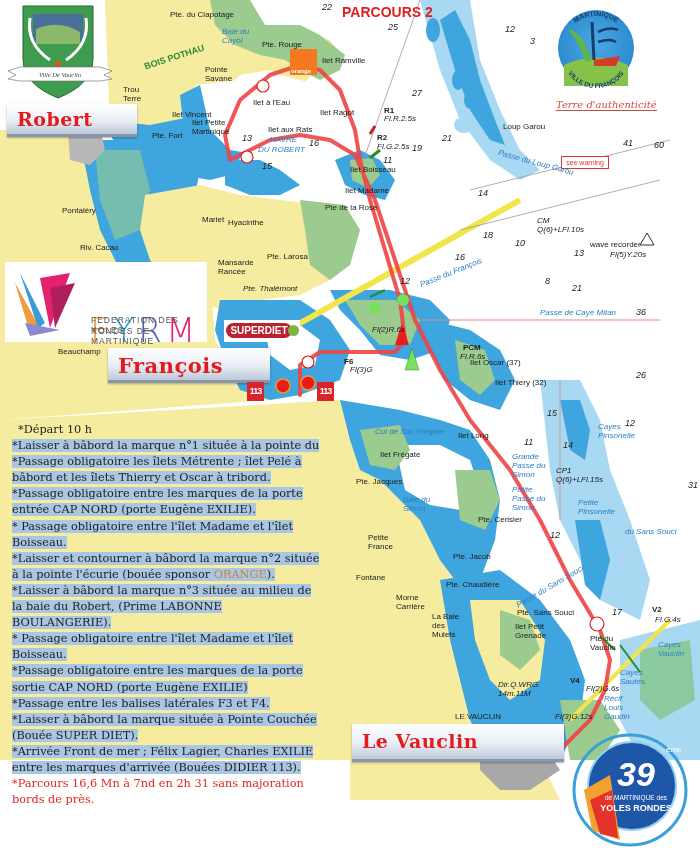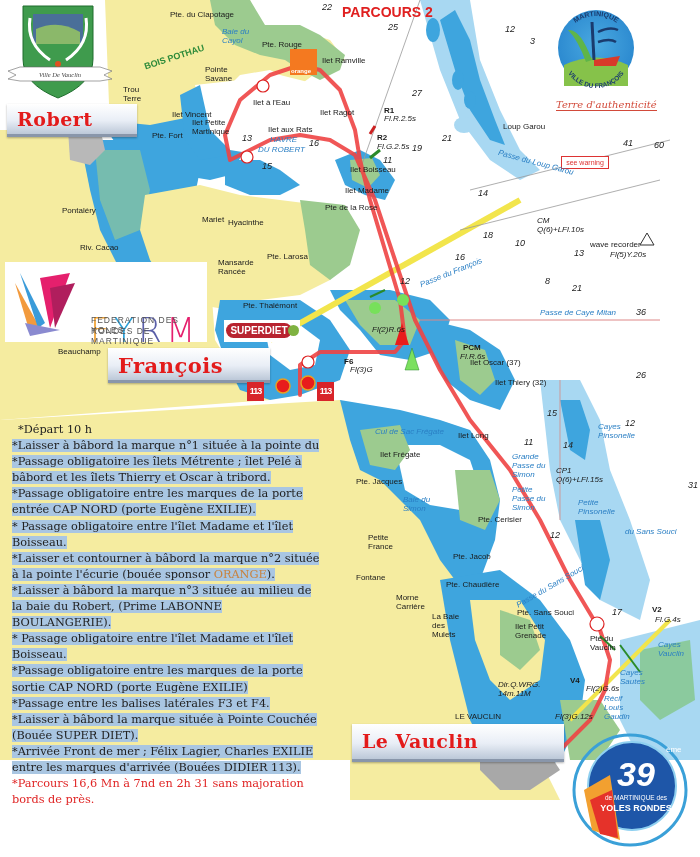--- a/index.html
+++ b/index.html
@@ -221,21 +221,21 @@
 <div class="label" style="left:152px;top:131px;">Pte. Fort</div>
 <div class="label" style="left:350px;top:165px;">Ilet Boisseau</div>
 <div class="label" style="left:345px;top:186px;">Ilet Madame</div>
 <div class="label" style="left:62px;top:206px;">Pontaléry</div>
 <div class="label" style="left:202px;top:215px;">Mariet</div>
 <div class="label" style="left:228px;top:218px;">Hyacinthe</div>
 <div class="label" style="left:325px;top:203px;">Pte de la Rose</div>
 <div class="label" style="left:80px;top:243px;">Riv. Cacao</div>
 <div class="label" style="left:218px;top:258px;width:40px;white-space:normal;">Mansarde Rancée</div>
 <div class="label" style="left:267px;top:252px;">Pte. Larosa</div>
-<div class="label" style="left:243px;top:301px;">Pte. Thalémont</div>
+<div class="label" style="left:243px;top:284px;font-style:italic;">Pte. Thalémont</div>
 <div class="label" style="left:58px;top:347px;">Beauchamp</div>
 <div class="label" style="left:503px;top:122px;">Loup Garou</div>
 <div class="label blue" style="left:497px;top:158px;transform:rotate(15deg);">Passe du Loup Garou</div>
 <div class="label it" style="left:537px;top:216px;width:55px;white-space:normal;">CM Q(6)+LFl.10s</div>
 <div class="label" style="left:590px;top:240px;">wave recorder</div>
 <div class="label it" style="left:610px;top:250px;">Fl(5)Y.20s</div>
 <div class="label blue" style="left:418px;top:268px;transform:rotate(-22deg);">Passe du François</div>
 <div class="label blue" style="left:540px;top:308px;">Passe de Caye Mitan</div>
 <div class="label" style="left:463px;top:343px;font-weight:bold;">PCM</div>
 <div class="label it" style="left:460px;top:352px;">Fl.R.6s</div>

